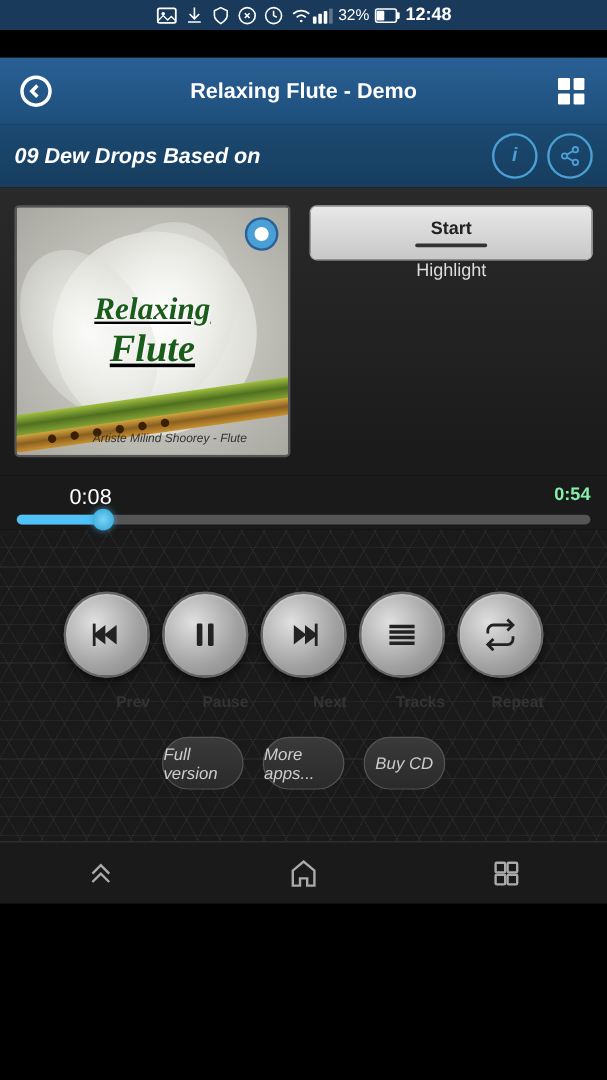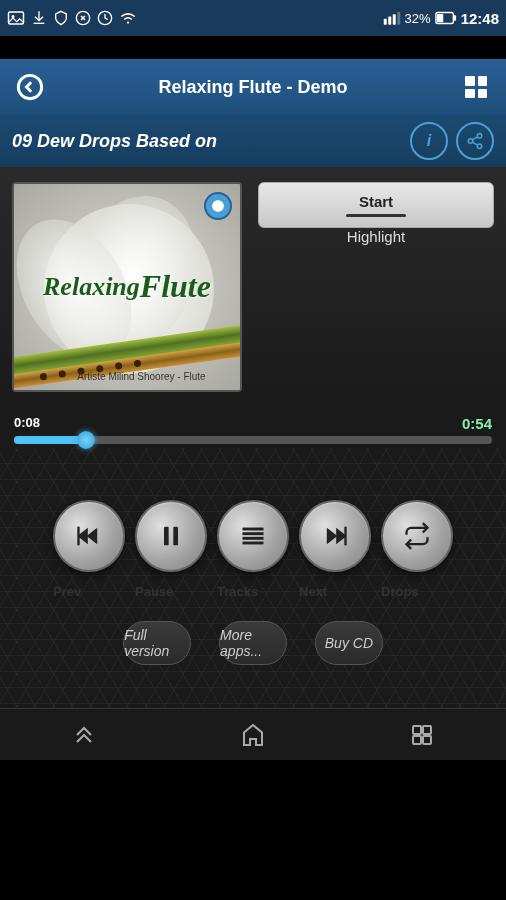--- a/index.html
+++ b/index.html
@@ -8,25 +8,25 @@
       height: 900px;
       background: #000;
       font-family: Arial, sans-serif;
       overflow: hidden;
       position: relative;
     }
 
     
     #status-bar {
       width: 100%;
-      height: 36px;
+      height: 25px;
       background: linear-gradient(180deg, #1a3a5c 0%, #1a3a5c 100%);
       display: flex;
       align-items: center;
-      justify-content: space-between;
+      justify-content: center;
       padding: 0 7px;
     }
     .status-icons-left {
       display: flex;
       align-items: center;
       gap: 6px;
     }
     .status-icons-right {
       display: flex;
       align-items: center;
@@ -160,23 +160,25 @@
     }
     .album-art-bg {
       position: absolute;
       top: 0; left: 0; right: 0; bottom: 0;
       background: radial-gradient(ellipse at center, #e8e8e0 0%, #c8c8c0 40%, #a8a8a0 100%);
     }
     .album-art-text {
       position: absolute;
       top: 0; left: 0; right: 0; bottom: 0;
       display: flex;
+      flex-direction: column;
       align-items: center;
       justify-content: center;
       text-align: center;
+      text-decoration: underline;
     }
     .album-title-relaxing {
       font-family: 'Georgia', serif;
       font-style: italic;
       font-size: 26px;
       font-weight: bold;
       color: #1a5c1a;
       text-shadow: 1px 1px 2px rgba(255,255,255,0.8);
       line-height: 1.1;
     }
@@ -256,22 +258,23 @@
       background: #1a1a1a;
       padding: 8px 14px 4px;
     }
     .time-row {
       display: flex;
       justify-content: space-between;
       margin-bottom: 4px;
     }
     .time-current {
       color: #fff;
-      font-size: 13px;
-      font-weight: bold;
+      font-size: 18px;
+      font-weight: normal;
+      margin-left: 44px;
     }
     .time-total {
       color: #86efac;
       font-size: 15px;
       font-weight: bold;
     }
     .progress-track {
       width: 100%;
       height: 8px;
       background: #555;
@@ -355,29 +358,29 @@
     }
     .transport-label {
       font-size: 13px;
       color: #333;
       font-weight: bold;
       margin-top: 6px;
     }
     .btn-with-label {
       display: flex;
       flex-direction: column;
-      align-items: flex-start;
+      align-items: flex-end;
       gap: 6px;
     }
 
     
     #bottom-btns {
       display: flex;
       justify-content: center;
-      gap: 28px;
+      gap: 16px;
       padding: 12px 10px;
       background: #1a1a1a;
     }
     .bottom-action-btn {
       flex: 1;
       max-width: 150px;
       height: 44px;
       background: linear-gradient(180deg, #3a3a3a 0%, #2a2a2a 100%);
       border: 1px solid #555;
       border-radius: 22px;
@@ -530,21 +533,21 @@
       <span class="album-title-flute">Flute</span>
     </div>
 
     <div class="album-logo">
       <svg width="14" height="14" viewBox="0 0 24 24" style="fill:#fff">
         <path d="M12 2 C6.48 2 2 6.48 2 12 C2 17.52 6.48 22 12 22 C17.52 22 22 17.52 22 12 C22 6.48 17.52 2 12 2 Z"></path>
       </svg>
     </div>
 
     <div style="position:absolute;bottom:6px;left:0;right:0;text-align:center;">
-      <span style="font-size:10px;color:#333;margin-left:29px;">Artiste Milind Shoorey - Flute</span>
+      <span style="font-size:10px;color:#333;font-style:italic;margin-left:29px;">Artiste Milind Shoorey - Flute</span>
     </div>
   </div>
 
   <div class="controls-panel">
 
     <div class="ctrl-btn">
       <span class="ctrl-btn-label">Start</span>
       <div class="ctrl-btn-underline"></div>
     </div>
 
@@ -582,55 +585,55 @@
     </div>
 
     <div class="btn-with-label">
       <div class="transport-btn">
         <svg width="28" height="28" viewBox="0 0 24 24" style="fill:#222">
           <rect x="6" y="4" width="4" height="16" rx="1"></rect>
           <rect x="14" y="4" width="4" height="16" rx="1"></rect>
         </svg>
       </div>
       <span class="transport-label">Pause</span>
+    </div>
+
+    <div class="btn-with-label">
+      <div class="transport-btn">
+        <svg width="28" height="28" viewBox="0 0 24 24" style="fill:#222">
+          <polygon points="5,5 14,12 5,19"></polygon>
+          <polygon points="13,5 22,12 13,19"></polygon>
+          <rect x="20" y="4" width="2" height="16" fill="#222"></rect>
+        </svg>
+      </div>
+      <span class="transport-label">Next</span>
     </div>
 
     <div class="btn-with-label">
       <div class="transport-btn">
         <svg width="28" height="28" viewBox="0 0 24 24" style="fill:#222">
           <line x1="3" y1="6" x2="21" y2="6" stroke="#222" stroke-width="2.5"></line>
           <line x1="3" y1="10" x2="21" y2="10" stroke="#222" stroke-width="2.5"></line>
           <line x1="3" y1="14" x2="21" y2="14" stroke="#222" stroke-width="2.5"></line>
           <line x1="3" y1="18" x2="21" y2="18" stroke="#222" stroke-width="2.5"></line>
         </svg>
       </div>
       <span class="transport-label">Tracks</span>
     </div>
 
     <div class="btn-with-label">
       <div class="transport-btn">
-        <svg width="28" height="28" viewBox="0 0 24 24" style="fill:#222">
-          <polygon points="5,5 14,12 5,19"></polygon>
-          <polygon points="13,5 22,12 13,19"></polygon>
-          <rect x="20" y="4" width="2" height="16" fill="#222"></rect>
-        </svg>
-      </div>
-      <span class="transport-label">Next</span>
-    </div>
-
-    <div class="btn-with-label">
-      <div class="transport-btn">
         <svg width="28" height="28" viewBox="0 0 24 24" style="fill:none;stroke:#222;stroke-width:2">
           <polyline points="17 1 21 5 17 9"></polyline>
           <path d="M3 11V9a4 4 0 0 1 4-4h14"></path>
           <polyline points="7 23 3 19 7 15"></polyline>
           <path d="M21 13v2a4 4 0 0 1-4 4H3"></path>
         </svg>
       </div>
-      <span class="transport-label">Drops</span>
+      <span class="transport-label">Repeat</span>
     </div>
   </div>
 
   <div id="bottom-btns" style="background:transparent;">
     <div class="bottom-action-btn">
       <span>Full version</span>
     </div>
     <div class="bottom-action-btn">
       <span>More apps...</span>
     </div>

